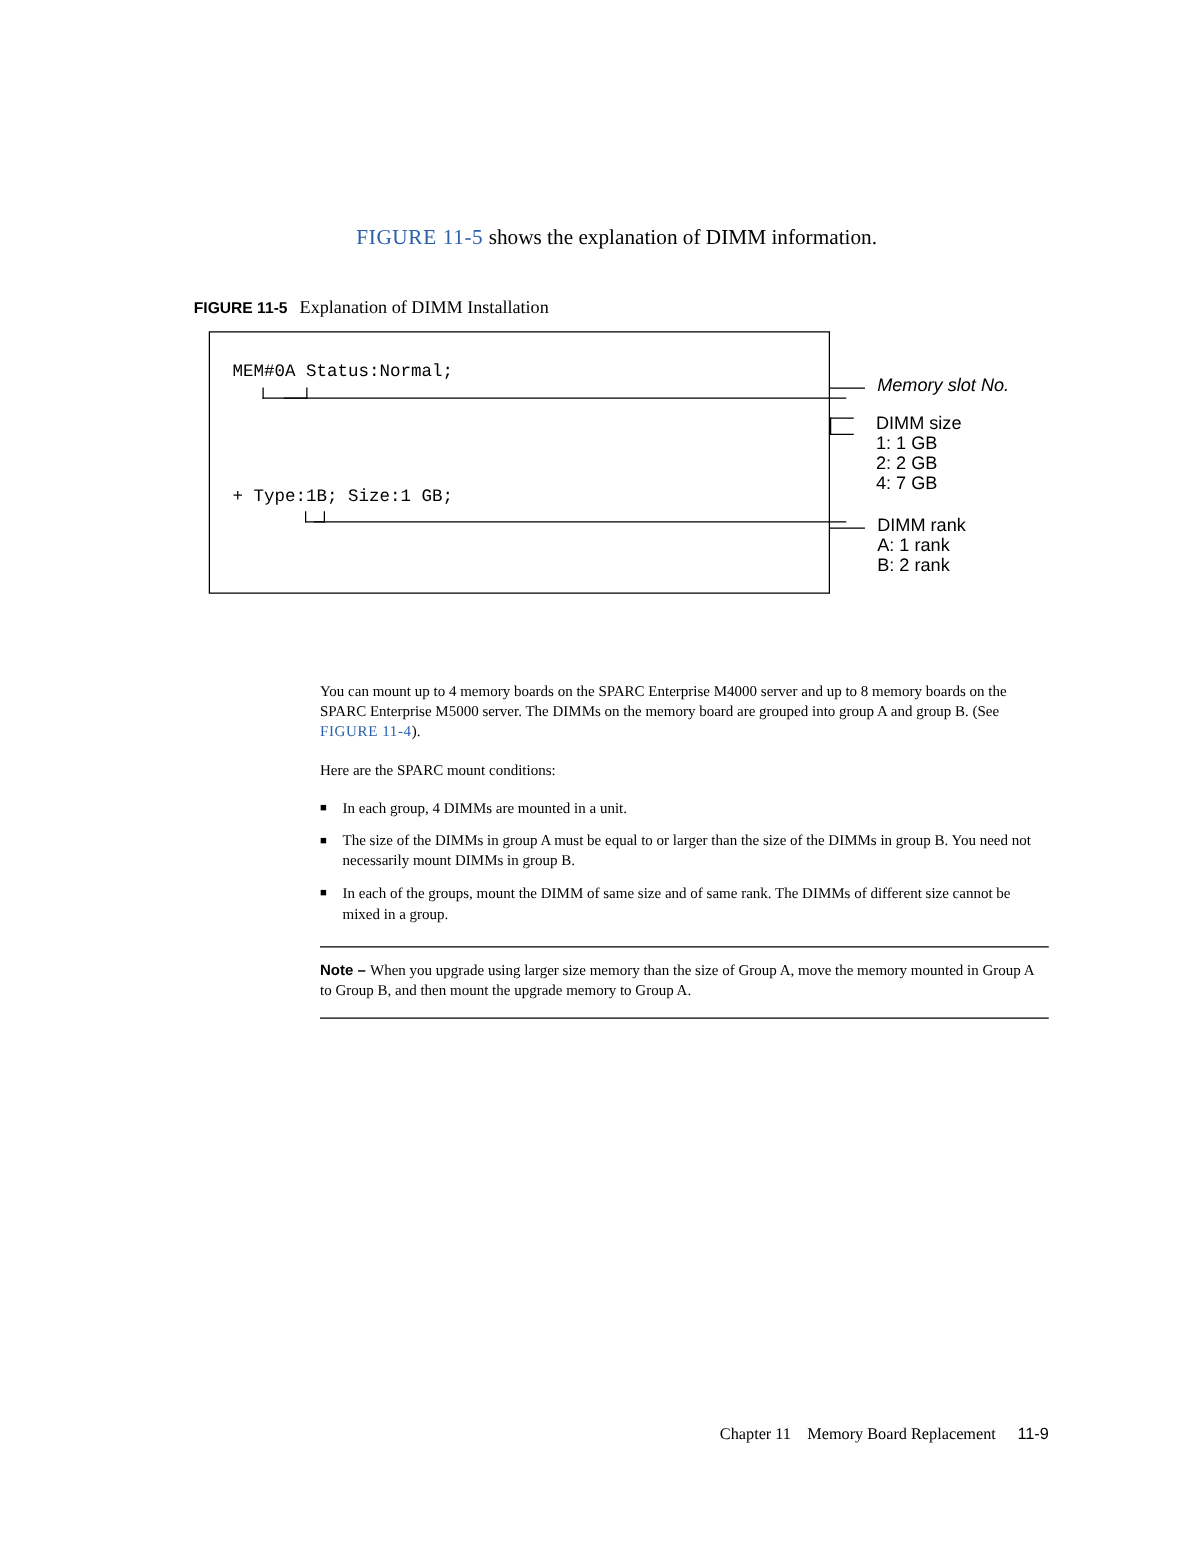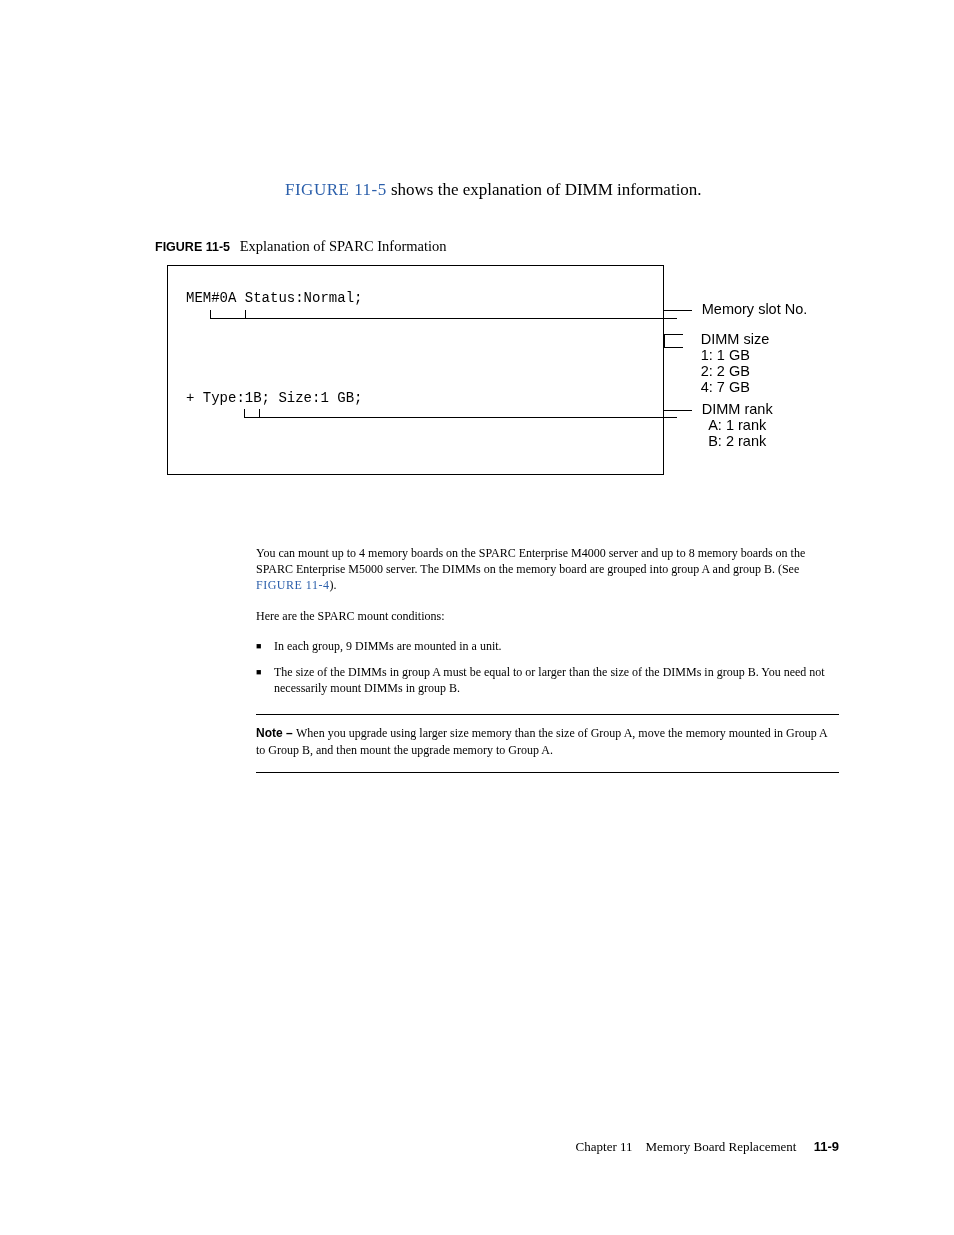--- a/index.html
+++ b/index.html
@@ -102,23 +102,23 @@
     vertical-align: top;
     width: 18px;
     height: 12px;
     border-top:1px solid #000;
     border-left:1px solid #000;
     border-bottom:1px solid #000;
     margin-top: 3px;
     margin-right: 14px;
   }
   .callout-body { display:inline-block; vertical-align: top; }
-  .co1 { top: 36px; }
+  .co1 { top: 36px; font-style: italic; }
   .co2 { top: 66px; }
-  .co3 { top: 136px; text-align: center; }
+  .co3 { top: 148px; }
 
   
   .section-heading {
     display: flex;
     align-items: baseline;
     margin-bottom: 30px;
   }
   .section-number {
     font-size: 30px;
     font-family: "Palatino Linotype", Palatino, Georgia, serif;
@@ -167,36 +167,36 @@
 
   .footer {
     position: absolute;
     bottom: 80px;
     right: 115px;
     font-size: 13px;
     font-family: "Palatino Linotype", Palatino, Georgia, serif;
   }
   .footer .pn {
     font-family: Arial, Helvetica, sans-serif;
-    font-weight: bold;
+    font-weight: normal;
     margin-left: 14px;
   }
 </style>
 </head>
 <body>
 
 <div class="page">
 
   <div class="intro-line">
     <span class="link">FIGURE 11-5</span><span> shows the explanation of DIMM information.</span>
   </div>
 
   <div class="figure-caption">
     <span class="fig-label">FIGURE 11-5</span>
-    <span>Explanation of SPARC Information</span>
+    <span>Explanation of DIMM Installation</span>
   </div>
 
   <div class="figure-wrap">
     <div class="figure-box">
       <div class="code-line l1">MEM#0A Status:Normal;</div>
       <div class="code-line l3">+ Type:1B; Size:1 GB;</div>
 
       <div class="ind b1-h"></div>
       <div class="ind b1-line"></div>
 
@@ -230,22 +230,23 @@
   </div>
 
 
   <div class="body-block">
     <p>
       <span>You can mount up to 4 memory boards on the SPARC Enterprise M4000 server and up to 8 memory boards on the SPARC Enterprise M5000 server. The DIMMs on the memory board are grouped into group A and group B. (See </span><span class="link">FIGURE 11-4</span><span>).</span>
     </p>
     <p>Here are the SPARC mount conditions:</p>
 
     <ul class="squares">
-      <li>In each group, 9 DIMMs are mounted in a unit.</li>
+      <li>In each group, 4 DIMMs are mounted in a unit.</li>
       <li>The size of the DIMMs in group A must be equal to or larger than the size of the DIMMs in group B. You need not necessarily mount DIMMs in group B.</li>
+      <li>In each of the groups, mount the DIMM of same size and of same rank. The DIMMs of different size cannot be mixed in a group.</li>
     </ul>
 
     <hr class="note-rule">
     <p>
       <span class="note-label">Note – </span><span>When you upgrade using larger size memory than the size of Group A, move the memory mounted in Group A to Group B, and then mount the upgrade memory to Group A.</span>
     </p>
     <hr class="note-rule bottom">
   </div>
 
   <div class="footer">

